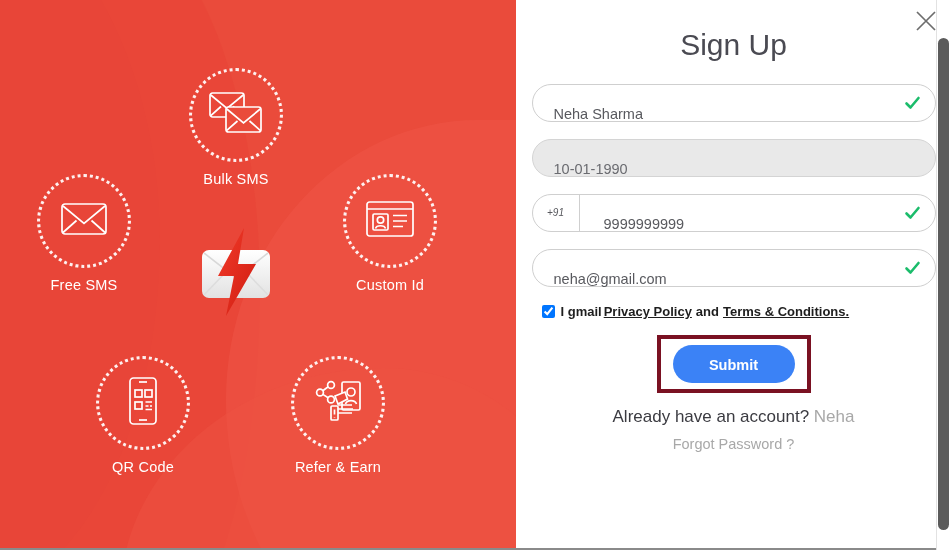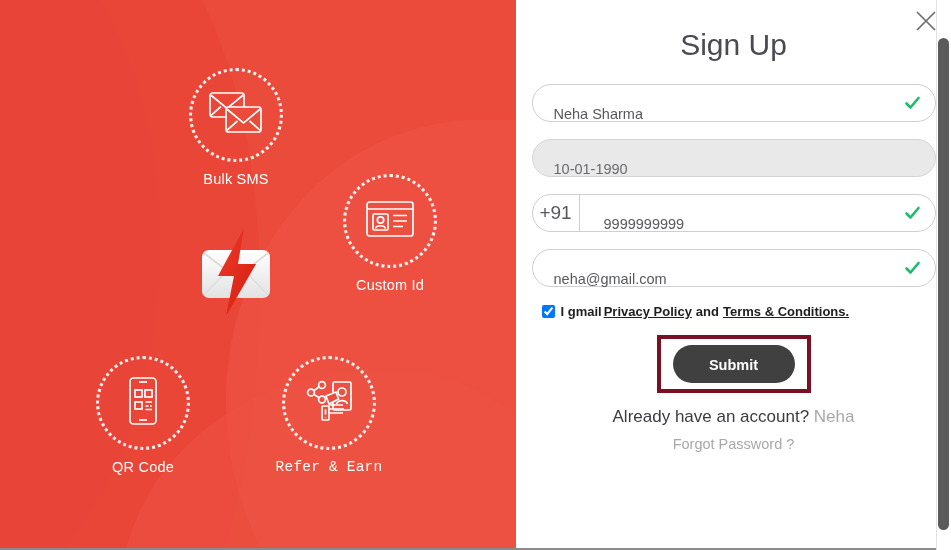--- a/index.html
+++ b/index.html
@@ -94,21 +94,21 @@
     color: #ffffff;
     font-size: 14.5px;
     letter-spacing: .2px;
     white-space: nowrap;
   }
 
   .f-bulk    { left: 161px; top: 68px; }
   .f-free    { left:   9px; top: 174px; }
   .f-custom  { left: 315px; top: 174px; }
   .f-qr      { left:  68px; top: 356px; }
-  .f-refer   { left: 254px; top: 356px; font-family: Liberation Mono, monospace; }
+  .f-refer   { left: 263px; top: 356px; }
 
   .center-logo {
     position: absolute;
     left: 188px;
     top: 226px;
     width: 96px;
     height: 92px;
   }
 
   
@@ -157,26 +157,27 @@
   .field-value {
     padding-left: 21px;
     font-size: 14.5px;
     color: #58595e;
     line-height: 1;
   }
   .field.readonly .field-value { color: #6a6b70; }
   .cc {
     width: 46px;
     text-align: center;
-    font-size: 19px;
+    font-size: 10px;
     color: #58595e;
     border-right: 1px solid #cfcfcf;
     height: 36px;
     line-height: 36px;
     flex: 0 0 46px;
+    font-style: italic;
   }
   .field .phone-value { padding-left: 24px; }
   .tick {
     position: absolute;
     right: 14px;
     top: 50%;
     transform: translateY(-50%);
     width: 17px;
     height: 17px;
   }
@@ -218,21 +219,21 @@
     background: transparent;
     display: inline-block;
     line-height: 0;
   }
   .submit-btn {
     display: inline-block;
     width: 122px;
     height: 38px;
     line-height: 38px;
     border-radius: 19px;
-    background: #404040;
+    background: #3b82f6;
     color: #ffffff;
     font-size: 14.5px;
     font-weight: bold;
     text-align: center;
     border: none;
     cursor: pointer;
     font-family: "Liberation Sans", sans-serif;
   }
   .already {
     text-align: center;
@@ -292,20 +293,32 @@
             <path d="M3.8 25.6 L14 16.5 M36.2 25.6 L26 16.5"></path>
             <rect x="19" y="17" width="35" height="25" rx="2.5" fill="#ea4b3b"></rect>
             <path d="M19.8 19 L36.5 33 L53.2 19"></path>
             <path d="M19.8 40.4 L30.5 31 M53.2 40.4 L42.5 31"></path>
           </svg>
         </span>
       </div>
       <div class="feature-label">Bulk SMS</div>
     </div>
 
+    <div class="feature f-free">
+      <div class="feature-circle">
+        <span>
+          <svg width="48" height="34" viewBox="0 0 48 34" fill="none" stroke="#ffffff" stroke-width="1.7">
+            <rect x="2" y="2" width="44" height="30" rx="3"></rect>
+            <path d="M3 4 L24 21.5 L45 4"></path>
+            <path d="M3 30.5 L16.5 18.5 M45 30.5 L31.5 18.5"></path>
+          </svg>
+        </span>
+      </div>
+      <div class="feature-label">Free SMS</div>
+    </div>
 
     <div class="feature f-custom">
       <div class="feature-circle">
         <span>
           <svg width="50" height="38" viewBox="0 0 50 38" fill="none" stroke="#ffffff" stroke-width="1.7">
             <rect x="2" y="2" width="46" height="34" rx="2.5"></rect>
             <path d="M2 9 H48"></path>
             <rect x="8" y="14" width="15" height="16" rx="1.2"></rect>
             <circle cx="15.5" cy="20" r="3.2"></circle>
             <path d="M10.5 28.5 C11.5 24.8 19.5 24.8 20.5 28.5"></path>

